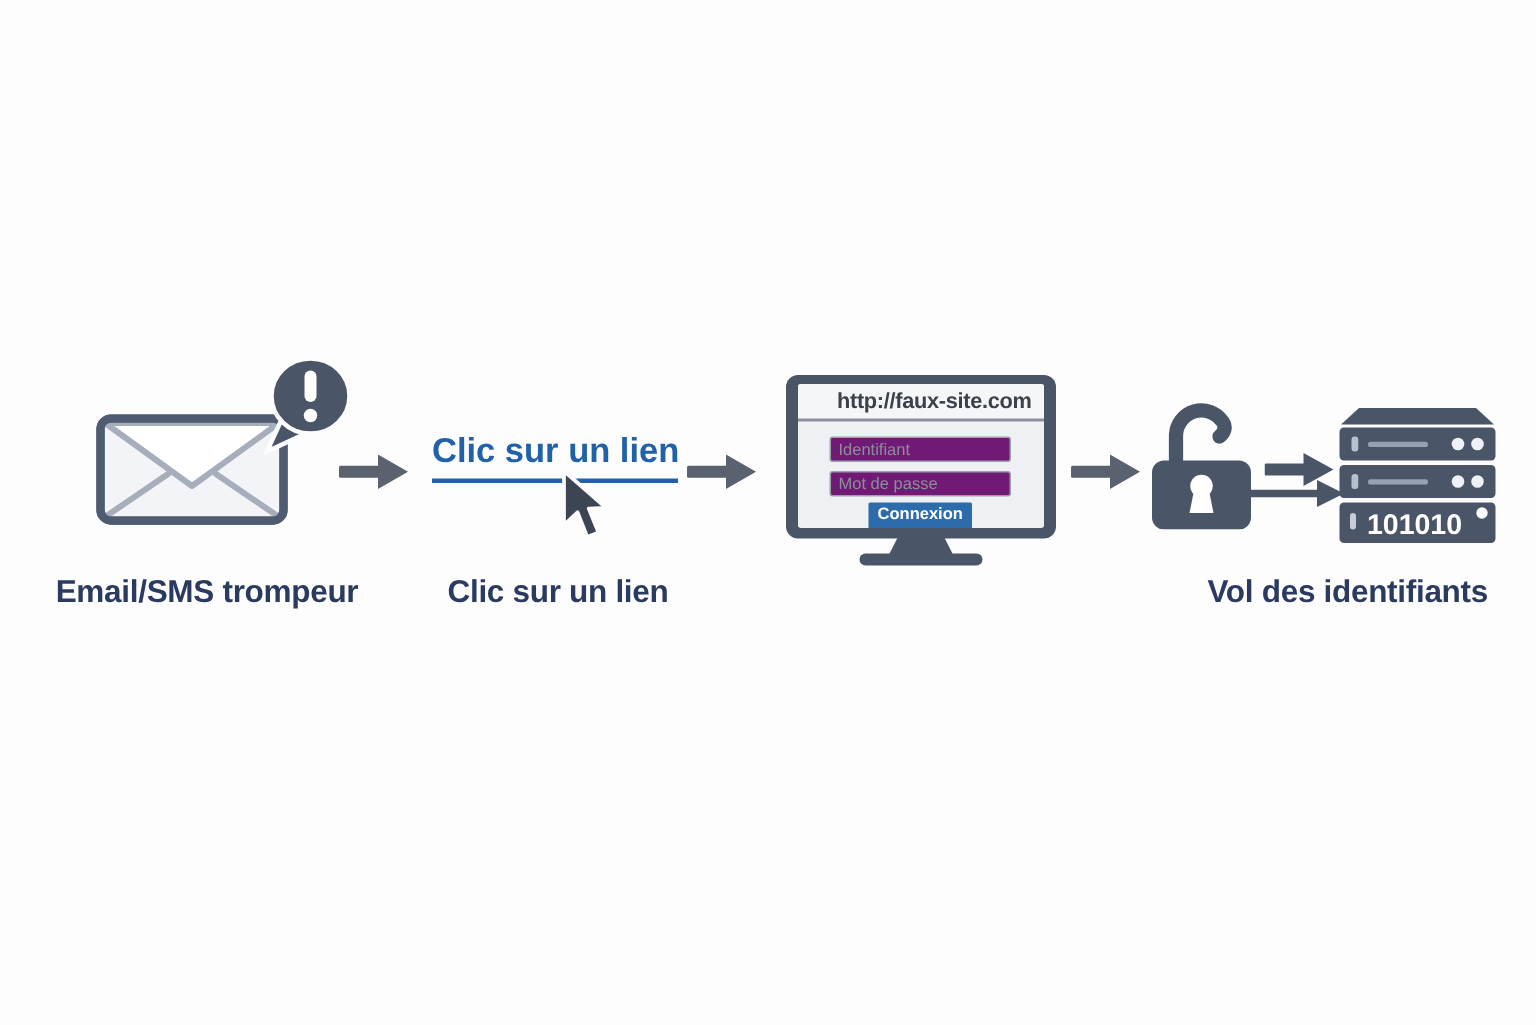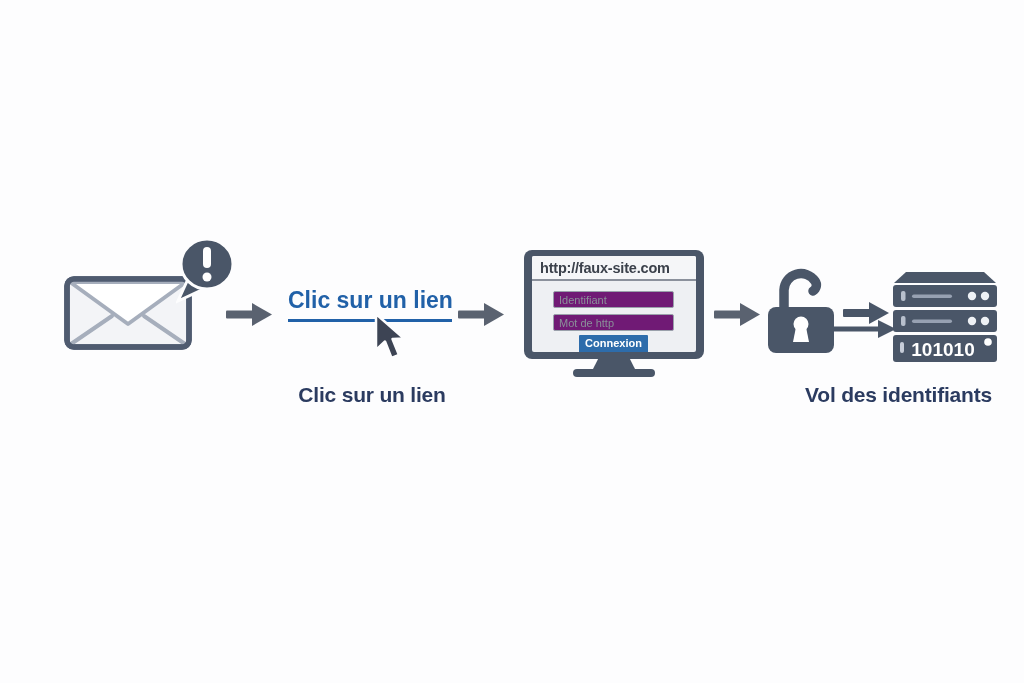--- a/index.html
+++ b/index.html
@@ -23,21 +23,21 @@
   .monitor-frame{
     position:absolute;left:524px;top:250px;width:180px;height:109px;
     background:#4a5668;border-radius:8px;box-sizing:border-box;padding:6px 8px 7px 8px;
   }
   .monitor-screen{
     position:relative;width:164px;height:96px;background:#eef0f3;border-radius:2px;overflow:hidden;
   }
   .url-bar{
     position:absolute;left:0;top:0;width:100%;height:25px;line-height:25px;
     background:#f5f6f8;border-bottom:2px solid #8b919c;box-sizing:border-box;
-    font-size:14.5px;font-weight:bold;color:#3b414b;padding-left:8px;letter-spacing:-0.2px;
+    font-size:14.5px;font-weight:bold;color:#3b414b;padding-left:26px;letter-spacing:-0.2px;
   }
   .login-input{
     position:absolute;left:21px;width:121px;height:17px;line-height:17px;
     background:#701a75;border:1.5px solid #9aa1ab;border-radius:2px;box-sizing:border-box;
     font-size:11px;color:#8a9099;padding-left:5px;
   }
   .login-btn{
     position:absolute;left:47px;top:79px;width:69px;height:29px;line-height:17px;
     background:#2d6cab;color:#ffffff;font-size:11px;font-weight:bold;text-align:center;
     border-radius:1px;
@@ -80,21 +80,21 @@
 
   <svg class="abs" style="left:458px;top:303px;" width="46" height="23" viewBox="0 0 46 23">
     <rect x="0" y="7.5" width="27" height="8" rx="1" fill="#5a6270"></rect>
     <polygon points="26,0 46,11.5 26,23" fill="#5a6270"></polygon>
   </svg>
 
   <div class="monitor-frame">
     <div class="monitor-screen">
       <div class="url-bar">http://faux-site.com</div>
       <div class="login-input" style="top:35px;">Identifiant</div>
-      <div class="login-input" style="top:58px;">Mot de http</div>
+      <div class="login-input" style="top:58px;">Mot de passe</div>
       <div class="login-btn">Connexion</div>
     </div>
   </div>
   <div class="stand-neck"></div>
   <div class="stand-base"></div>
 
   <svg class="abs" style="left:714px;top:303px;" width="46" height="23" viewBox="0 0 46 23">
     <rect x="0" y="7.5" width="27" height="8" rx="1" fill="#5a6270"></rect>
     <polygon points="26,0 46,11.5 26,23" fill="#5a6270"></polygon>
   </svg>
@@ -124,16 +124,17 @@
     <rect x="9" y="44" width="4.5" height="10" rx="2" fill="#b8c0cd"></rect>
     <rect x="20" y="47.5" width="40" height="3.5" rx="1.75" fill="#97a1b2"></rect>
     <circle cx="80" cy="49" r="4.2" fill="#eef1f5"></circle>
       <circle cx="93" cy="49" r="4.2" fill="#eef1f5"></circle>
     <rect x="1" y="63" width="104" height="27" rx="3" fill="#4a5668"></rect>
     <rect x="8" y="70" width="4" height="11" rx="2" fill="#c6ccd8"></rect>
     <text x="51" y="84" text-anchor="middle" font-family="Liberation Sans, sans-serif" font-size="19" font-weight="bold" fill="#ffffff">101010</text>
     <circle cx="96" cy="70" r="3.8" fill="#ffffff"></circle>
   </svg>
 
+  <div class="caption" style="left:18px;width:240px;">Email/SMS trompeur</div>
   <div class="caption" style="left:252px;width:240px;">Clic sur un lien</div>
   <div class="caption" style="left:776px;width:245px;">Vol des identifiants</div>
 
 </div>
 
 </body></html>

